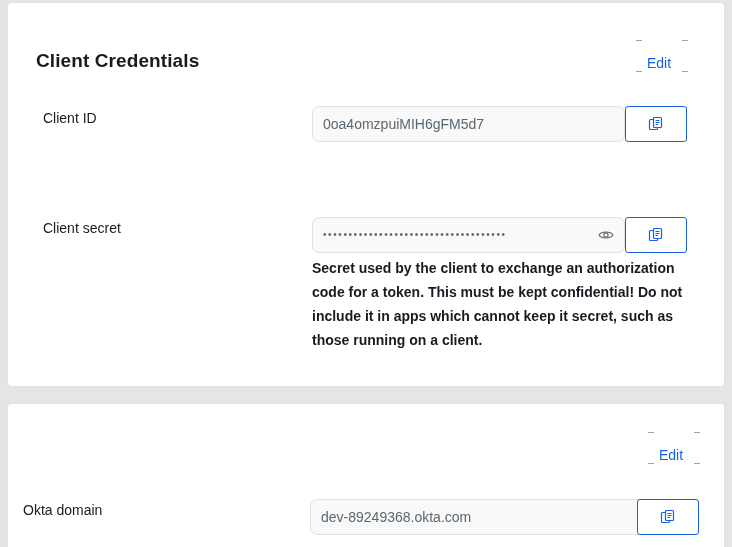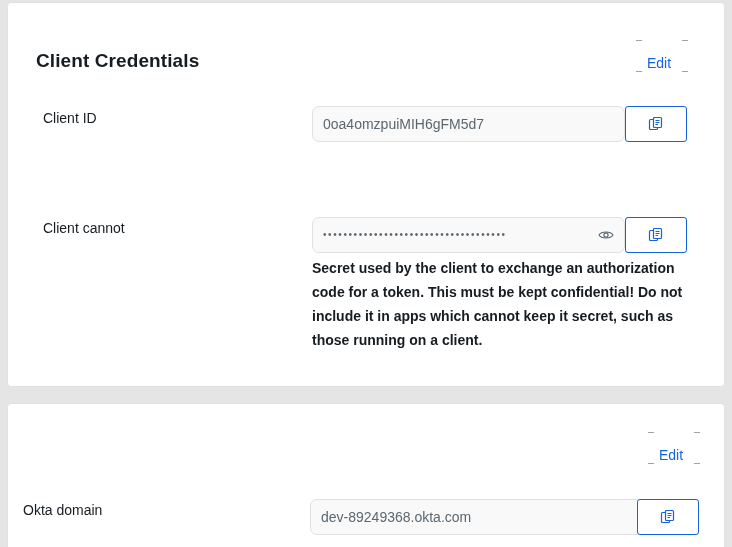--- a/index.html
+++ b/index.html
@@ -174,21 +174,21 @@
     <svg width="16" height="16" viewBox="0 0 16 16">
       <rect x="1.5" y="3.5" width="8" height="10" rx="1" fill="none" stroke="#1662dd" stroke-width="1.2"></rect>
       <rect x="5.5" y="1.5" width="8" height="10" rx="1" fill="#ffffff" stroke="#1662dd" stroke-width="1.2"></rect>
       <line x1="7.5" y1="4.5" x2="11.5" y2="4.5" stroke="#1662dd" stroke-width="1"></line>
       <line x1="7.5" y1="6.5" x2="11.5" y2="6.5" stroke="#1662dd" stroke-width="1"></line>
       <line x1="7.5" y1="8.5" x2="10" y2="8.5" stroke="#1662dd" stroke-width="1"></line>
     </svg>
   </div>
 
 
-  <div class="field-label" id="label-client-secret">Client cannot</div>
+  <div class="field-label" id="label-client-secret">Client secret</div>
 
   <div class="value-box" id="value-client-secret">
     <span class="secret-dots">••••••••••••••••••••••••••••••••••••</span>
     <span class="eye-icon">
       <svg width="16" height="12" viewBox="0 0 16 12">
         <path d="M1 6 C3.5 2, 12.5 2, 15 6 C12.5 10, 3.5 10, 1 6 Z" fill="none" stroke="#5b6770" stroke-width="1.1"></path>
         <circle cx="8" cy="6" r="2.1" fill="none" stroke="#5b6770" stroke-width="1.1"></circle>
       </svg>
     </span>
   </div>

